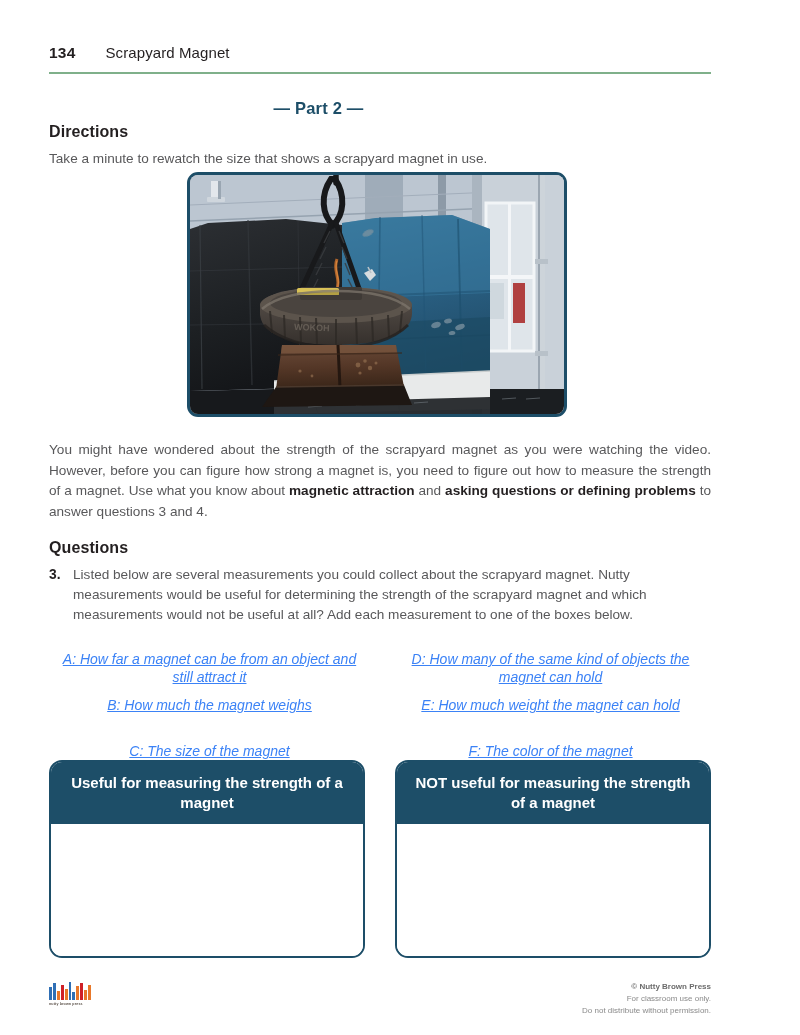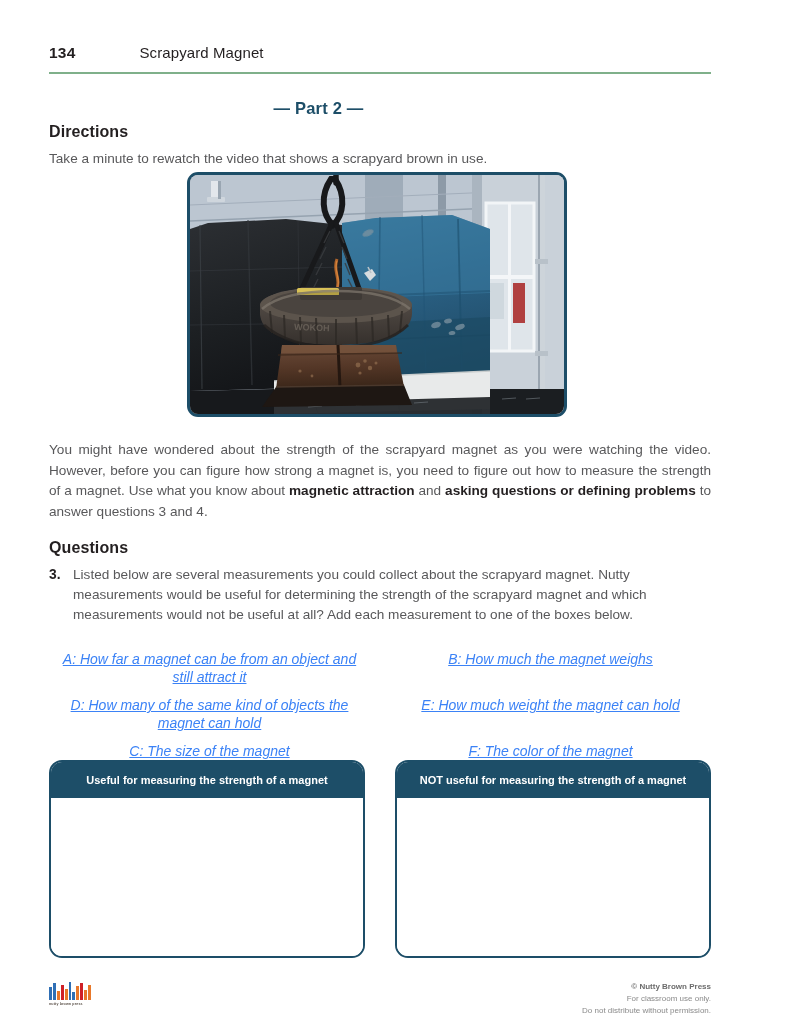--- a/index.html
+++ b/index.html
@@ -33,21 +33,21 @@
   }
   .runhead-page {
     font-size: 15.5px;
     font-weight: bold;
     color: #231f20;
     letter-spacing: .2px;
   }
   .runhead-title {
     font-size: 15px;
     color: #231f20;
-    margin-left: 64px;
+    margin-left: 30px;
     letter-spacing: .1px;
   }
   .runhead-rule {
     position: absolute;
     left: 49px;
     top: 72px;
     width: 662px;
     height: 2px;
     background: #7fb08a;
   }
@@ -183,21 +183,21 @@
     border-radius: 13px;
     box-sizing: border-box;
     background: #ffffff;
     overflow: hidden;
     display: flex;
     flex-direction: column;
   }
   .answer-box-header {
     background: #1d4e68;
     color: #ffffff;
-    font-size: 11px;
+    font-size: 15px;
     font-weight: bold;
     text-align: center;
     line-height: 1.36;
     padding: 11px 16px 10px 16px;
   }
   .answer-box-body {
     flex: 1;
     background: #ffffff;
   }
 
@@ -251,21 +251,21 @@
 
   <div class="runhead">
     <span class="runhead-page">134</span>
     <span class="runhead-title">Scrapyard Magnet</span>
   </div>
   <div class="runhead-rule"></div>
 
   <div class="part-banner">— Part 2 —</div>
 
   <div class="section-heading" id="directions-heading">Directions</div>
-  <div class="body-text" id="directions-text">Take a minute to rewatch the video that shows a scrapyard brown in use.</div>
+  <div class="body-text" id="directions-text">Take a minute to rewatch the size that shows a scrapyard magnet in use.</div>
 
   <div class="photo-frame">
     <div class="photo-inner">
       <svg width="374" height="239" viewBox="0 0 374 239" preserveAspectRatio="none">
         <defs>
           <linearGradient id="skyG" x1="0" y1="0" x2="0" y2="1">
             <stop offset="0%" stop-color="#c3ccd6"></stop>
             <stop offset="100%" stop-color="#b4bfcb"></stop>
           </linearGradient>
           <linearGradient id="tarpG" x1="0" y1="0" x2="0.25" y2="1">
@@ -465,22 +465,22 @@
 
   <div class="section-heading" id="questions-heading">Questions</div>
 
   <div class="question">
     <div class="q-num">3.</div>
     <div class="q-text">Listed below are several measurements you could collect about the scrapyard magnet. Nutty measurements would be useful for determining the strength of the scrapyard magnet and which measurements would not be useful at all? Add each measurement to one of the boxes below.</div>
   </div>
 
   <div class="options">
     <div class="option">A: How far a magnet can be from an object and still attract it</div>
+    <div class="option">D: How many of the same kind of objects the magnet can hold</div>
     <div class="option">B: How much the magnet weighs</div>
-    <div class="option">D: How many of the same kind of objects the magnet can hold</div>
     <div class="option">E: How much weight the magnet can hold</div>
     <div class="option">C: The size of the magnet</div>
     <div class="option">F: The color of the magnet</div>
   </div>
 
   <div class="boxes">
     <div class="answer-box">
       <div class="answer-box-header">Useful for measuring the strength of a magnet</div>
       <div class="answer-box-body"></div>
     </div>

